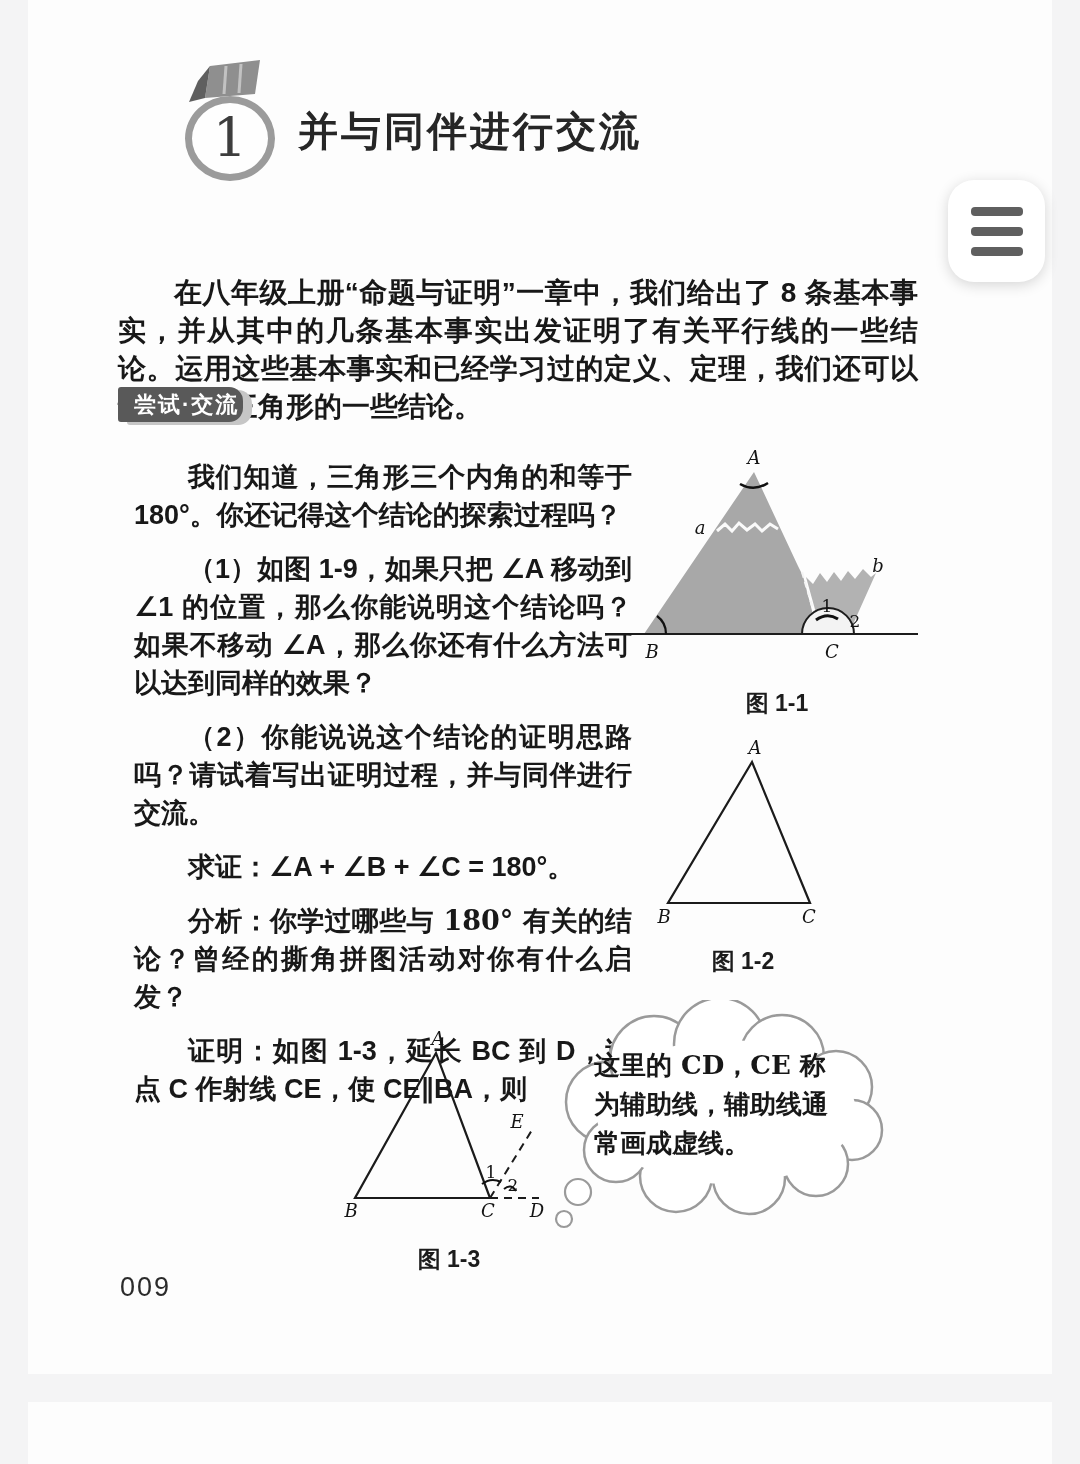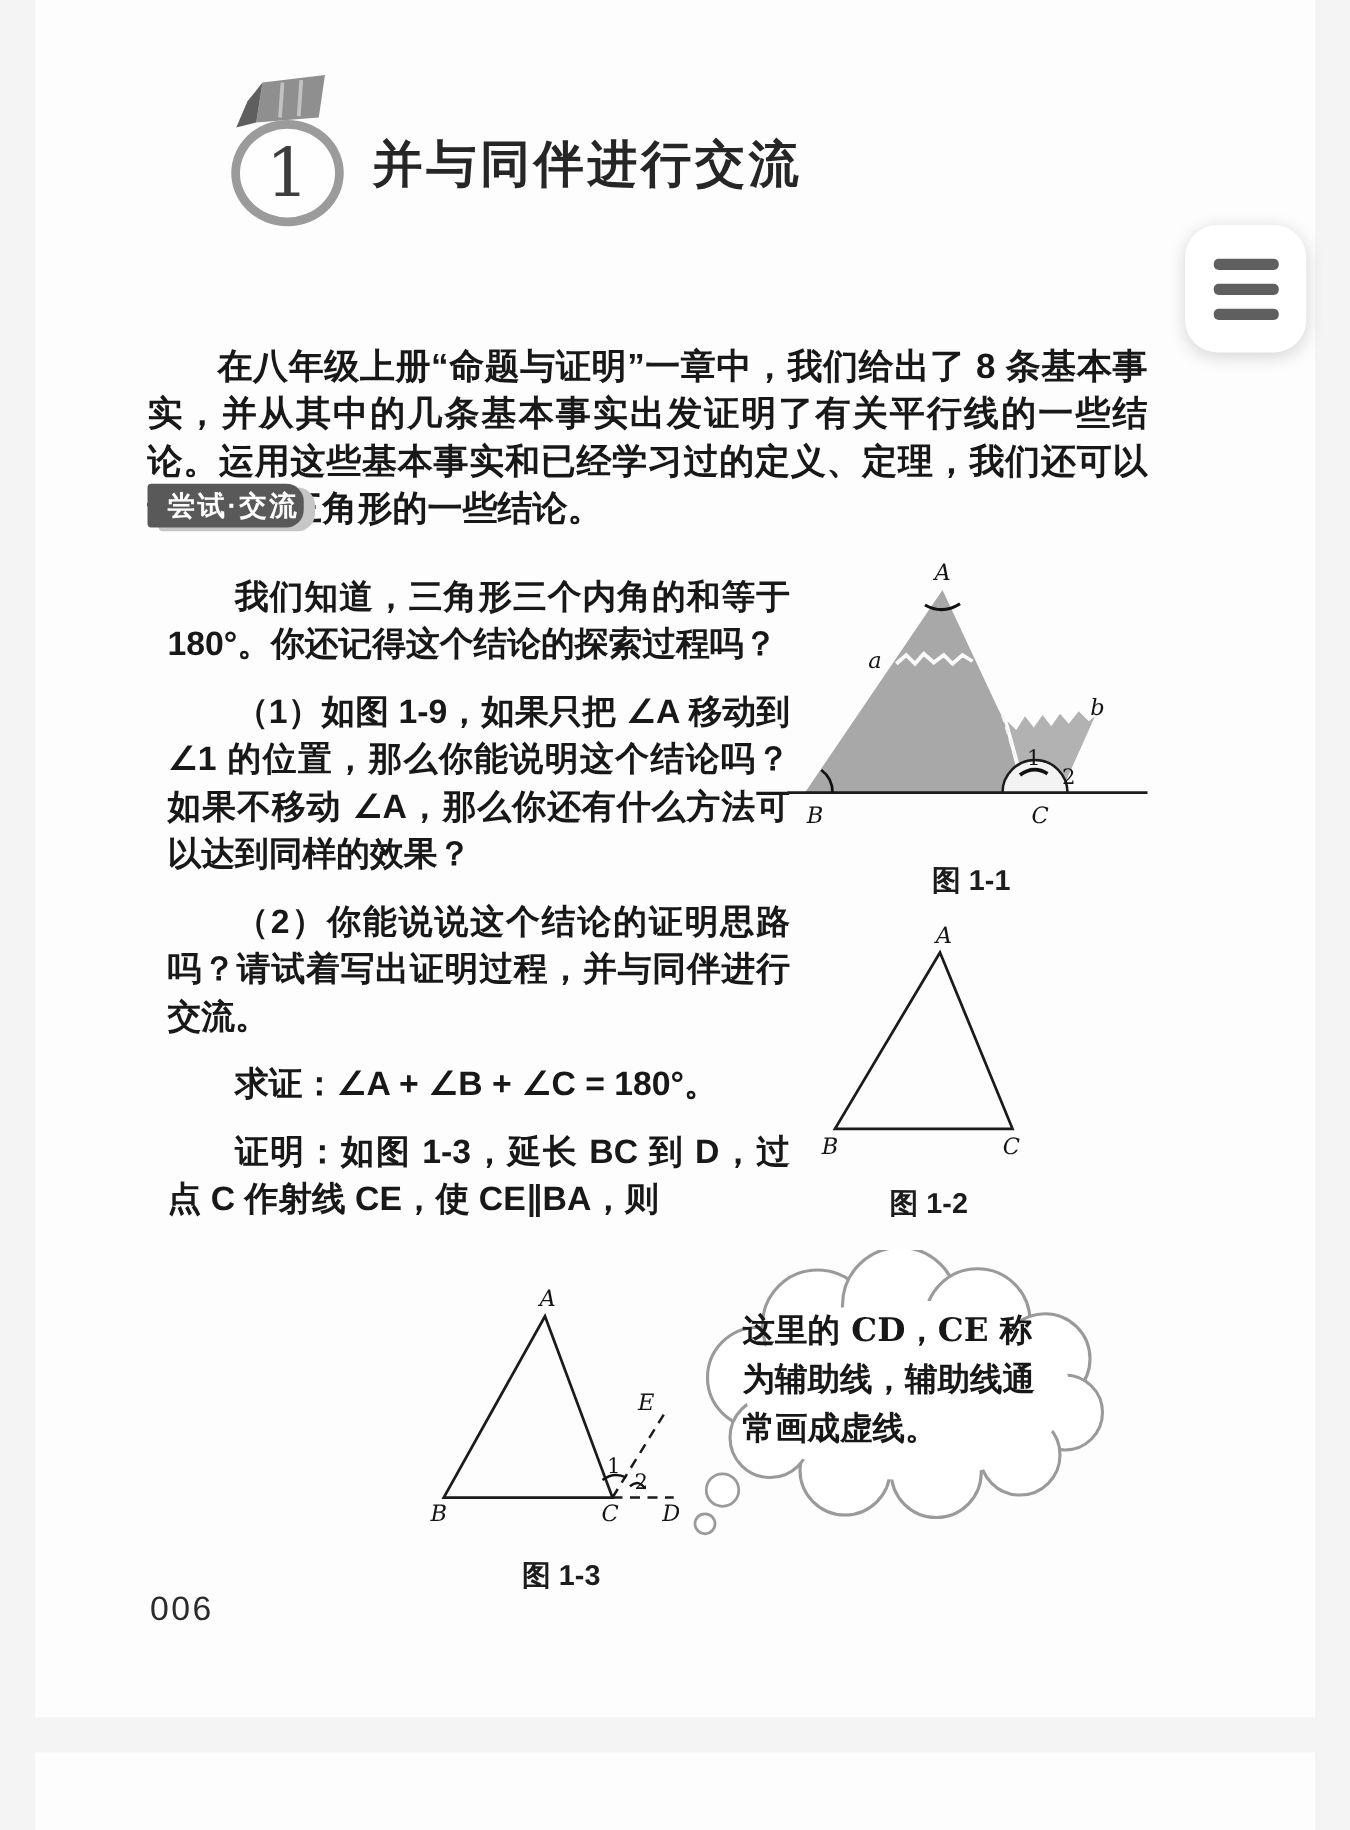--- a/index.html
+++ b/index.html
@@ -86,20 +86,21 @@
 
 <p class="abs intro">在八年级上册“命题与证明”一章中，我们给出了 8 条基本事实，并从其中的几条基本事实出发证明了有关平行线的一些结论。运用这些基本事实和已经学习过的定义、定理，我们还可以证明有关三角形的一些结论。</p>
 
 <div class="abs badge">尝试·交流</div>
 
 <div class="abs col">
   <p>我们知道，三角形三个内角的和等于 180°。你还记得这个结论的探索过程吗？</p>
   <p>（1）如图 1-9，如果只把 ∠A 移动到∠1 的位置，那么你能说明这个结论吗？如果不移动 ∠A，那么你还有什么方法可以达到同样的效果？</p>
   <p>（2）你能说说这个结论的证明思路吗？请试着写出证明过程，并与同伴进行交流。</p>
   <p><b>求证：</b><span>∠A + ∠B + ∠C = 180°。</span></p>
+  <p class="kai"><b>分析：</b><span>你学过哪些与 180° 有关的结论？曾经的撕角拼图活动对你有什么启发？</span></p>
   <p><b>证明：</b><span>如图 1-3，延长 BC 到 D，过点 C 作射线 CE，使 CE∥BA，则</span></p>
 </div>
 
 <div class="abs fig fig1">
   <svg width="310" height="232" viewBox="0 0 310 232">
     <polygon points="132,34 22,196 196,196 181,138 176,128" fill="#a8a8a8"></polygon>
     <polygon points="199,193 184,139 191,146 198,135 205,144 212,134 219,143 226,133 233,141 241,131 249,139 254,135 228,193" fill="#b2b2b2"></polygon>
     <polyline points="95,93 103,86 110,93 117,85 125,92 133,86 140,93 148,86 156,91" fill="none" stroke="#fafafa" stroke-width="3"></polyline>
     <line x1="180" y1="134" x2="197" y2="191" stroke="#f5f5f5" stroke-width="2.2" stroke-dasharray="6 4"></line>
     <line x1="8" y1="196" x2="296" y2="196" stroke="#1c1c1c" stroke-width="2.2"></line>
@@ -162,19 +163,19 @@
     </g>
     <ellipse cx="184" cy="112" rx="130" ry="72" fill="#ffffff"></ellipse>
     <g fill="#ffffff" stroke="#9a9a9a" stroke-width="2.2">
       <circle cx="36" cy="192" r="13"></circle>
         <circle cx="22" cy="219" r="8"></circle>
     </g>
   </svg>
   <div class="bubble-text">这里的 CD，CE 称为辅助线，辅助线通常画成虚线。</div>
 </div>
 
-<div class="abs page-num">006</div>
+<div class="abs page-num">009</div>
 
 <div class="abs menu-btn">
   <span class="bar"></span>
   <span class="bar"></span>
   <span class="bar"></span>
 </div>
 
 </body></html>

